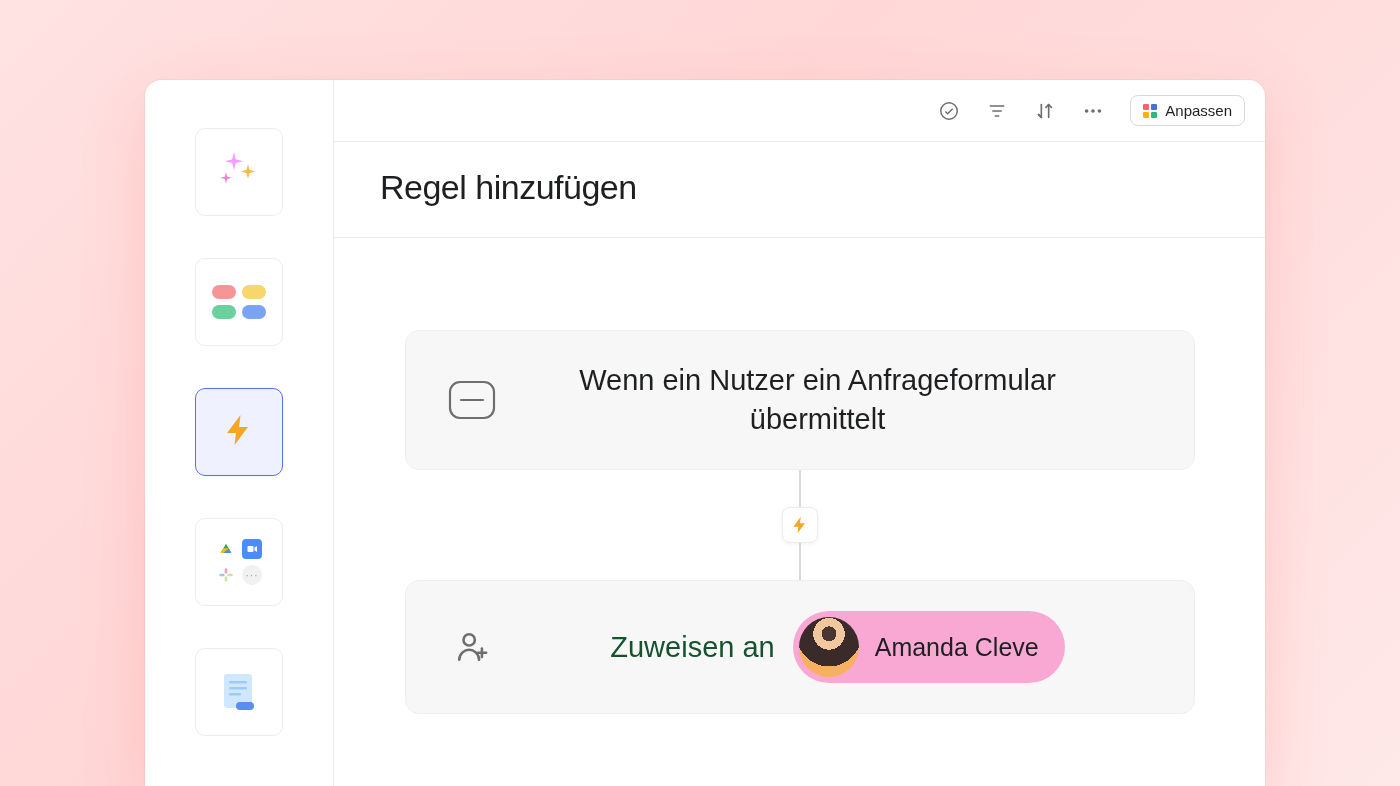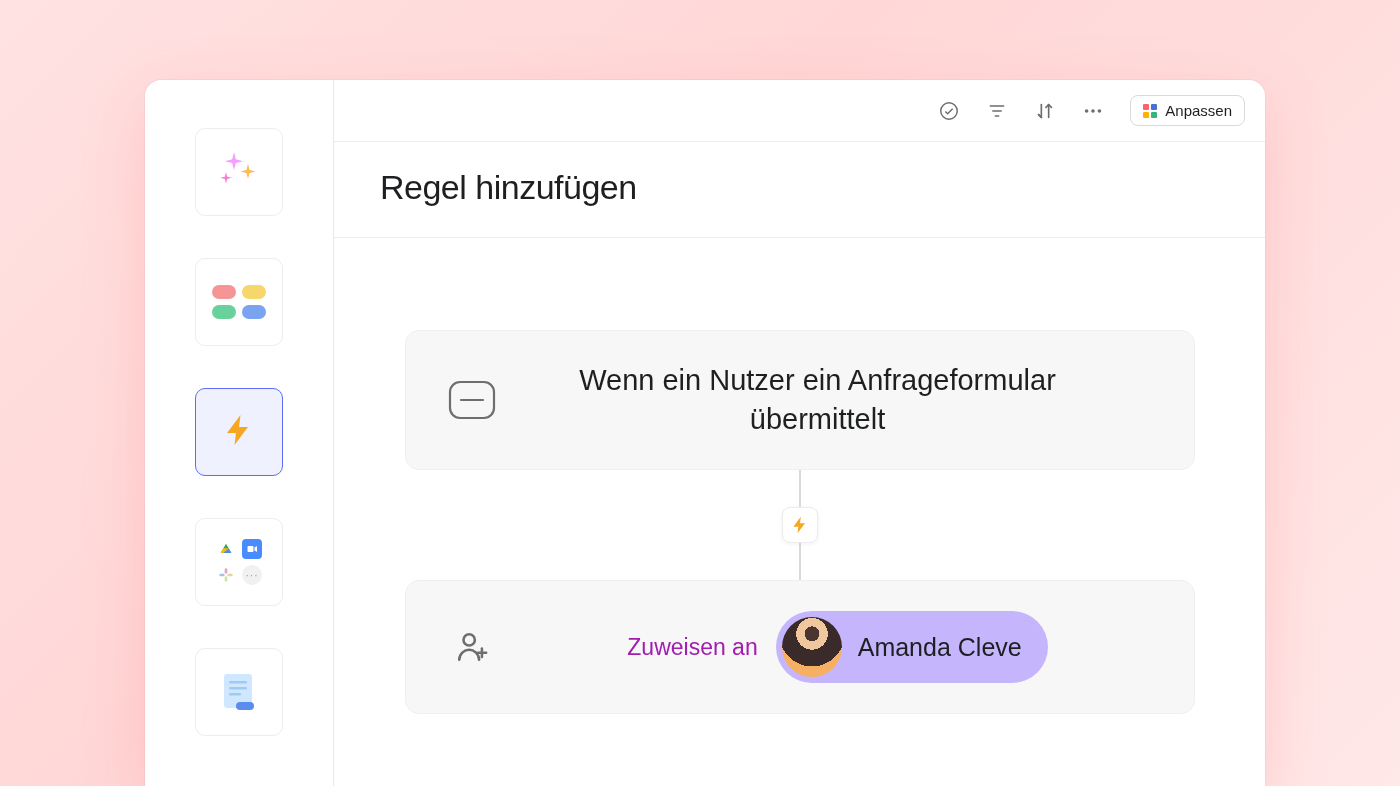--- a/index.html
+++ b/index.html
@@ -97,24 +97,24 @@
     display: flex;
     align-items: center;
     padding: 30px 40px;
     gap: 24px;
   }
   .rule-card.trigger { min-height: 126px; }
   .rule-card.action  { min-height: 112px; margin-top: 0; }
   .card-icon { width: 52px; display:flex; align-items:center; justify-content:center; color:#6d6e6f; flex-shrink:0; }
   .trigger-text { flex:1; text-align:center; font-size: 29px; line-height: 1.35; color:#1e1f21; padding-right: 40px; }
   .action-body { flex:1; display:flex; align-items:center; justify-content:center; gap: 18px; }
-  .action-label { font-size: 23px; color:#a21caf; }
+  .action-label { font-size: 29px; color:#14532d; }
   .assignee-chip {
     display:flex; align-items:center; gap: 16px;
-    background:#c4b5fd; border-radius: 999px; padding: 6px 26px 6px 6px;
+    background:#f9a8d4; border-radius: 999px; padding: 6px 26px 6px 6px;
   }
   .avatar {
     width: 60px; height: 60px; border-radius: 50%;
     background: radial-gradient(circle at 50% 28%, #4a3530 0 14%, #f1c79e 14% 30%, #3b2a2a 30% 62%, #f7b062 62% 100%);
     flex-shrink: 0;
   }
   .assignee-name { font-size: 25px; color:#1e1f21; }
 
   .connector {
     position: relative;

